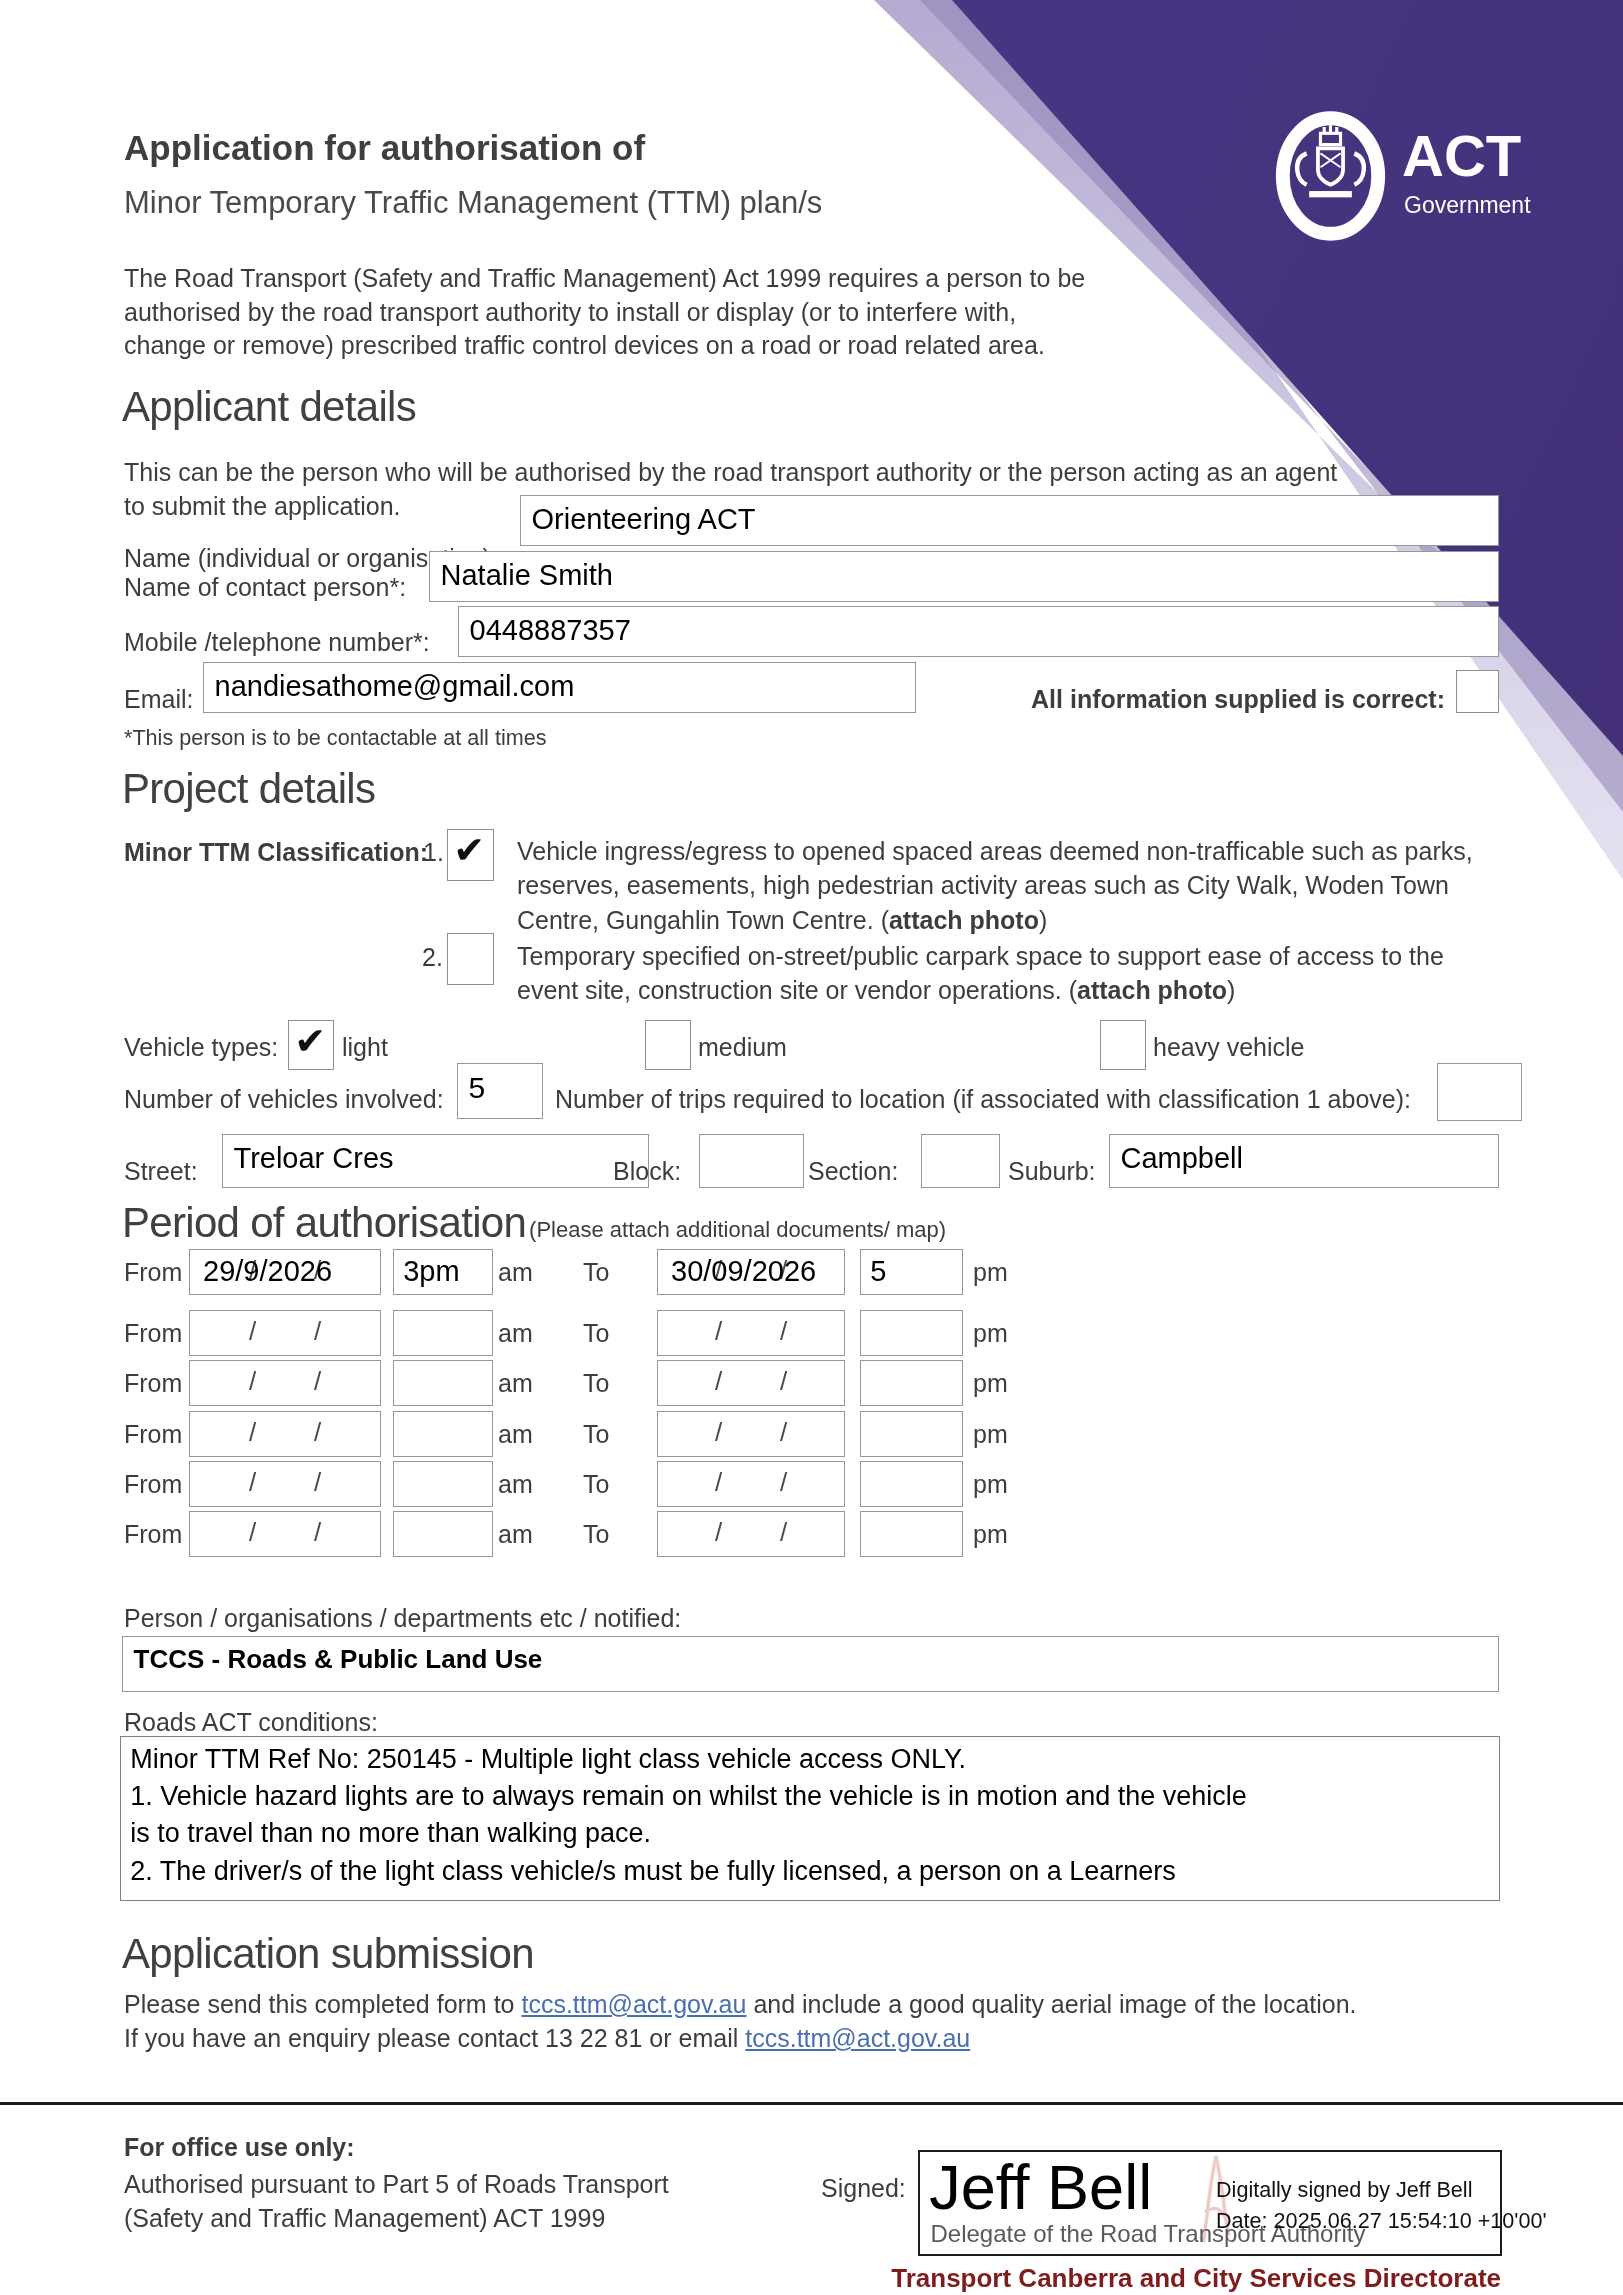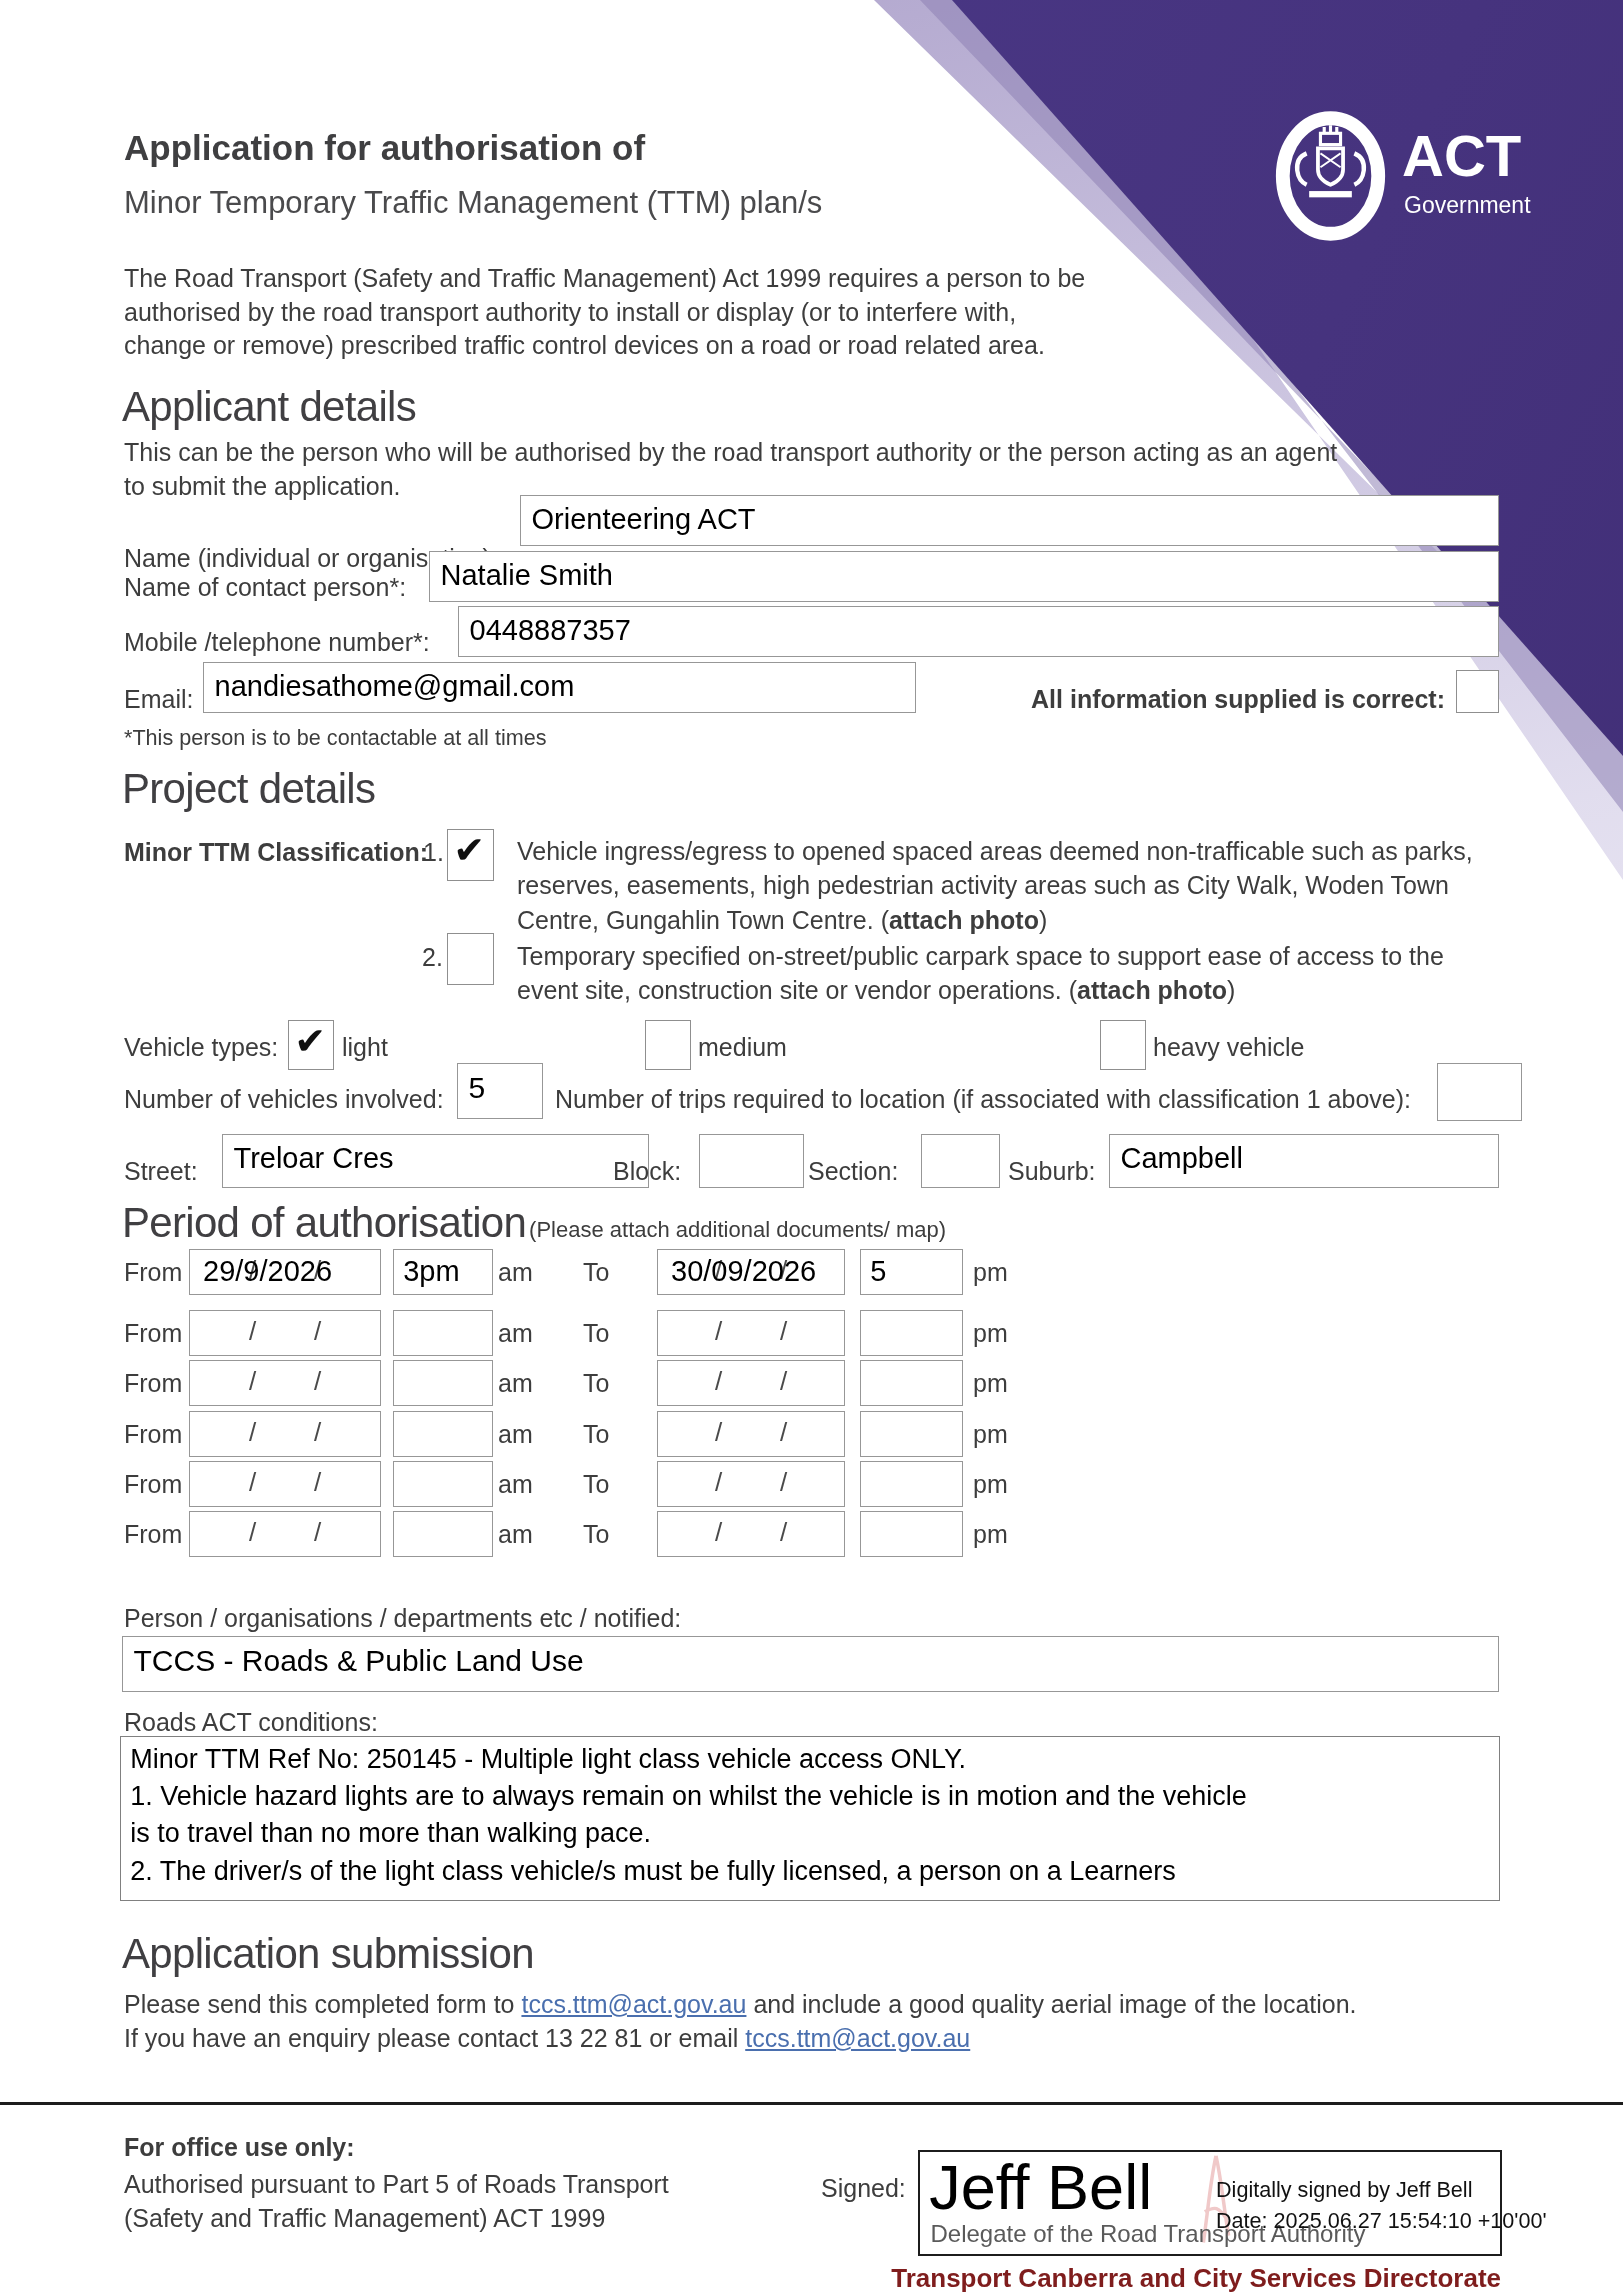--- a/index.html
+++ b/index.html
@@ -77,21 +77,21 @@
     <span class="logo-gov">Government</span>
   </div>
 
   <div class="abs t-title" style="left:124px;top:128px;">Application for authorisation of</div>
   <div class="abs t-sub" style="left:124px;top:185px;">Minor Temporary Traffic Management (TTM) plan/s</div>
   <div class="abs para" style="left:124px;top:262px;width:1100px;">The Road Transport (Safety and Traffic Management) Act 1999 requires a person to be
 authorised by the road transport authority to install or display (or to interfere with,
 change or remove) prescribed traffic control devices on a road or road related area.</div>
 
   <div class="abs h1" style="left:122px;top:383px;">Applicant details</div>
-  <div class="abs para" style="left:124px;top:436px;width:1427px;">This can be the person who will be authorised by the road transport authority or the person acting as an agent
+  <div class="abs para" style="left:124px;top:456px;width:1427px;">This can be the person who will be authorised by the road transport authority or the person acting as an agent
 to submit the application.</div>
 
   <div class="abs lbl" style="left:124px;top:544px;">Name (individual or organisation):</div>
   <div class="box" style="left:520px;top:495px;width:979px;height:51px;">
     <span class="val">Orienteering ACT</span>
   </div>
 
   <div class="abs lbl" style="left:124px;top:573px;">Name of contact person*:</div>
   <div class="box" style="left:429px;top:551px;width:1070px;height:51px;">
     <span class="val">Natalie Smith</span>
@@ -250,21 +250,21 @@
     <span class="p-to lbl">To</span>
     <div class="box dbox p-td">
         <span class="ph">/        /</span>
       </div>
     <div class="box p-tt"></div>
     <span class="p-pm lbl">pm</span>
   </div>
 
   <div class="abs lbl" style="left:124px;top:1604px;">Person / organisations / departments etc / notified:</div>
   <div class="box" style="left:122px;top:1636px;width:1377px;height:56px;">
-    <span class="val" style="font-size:30px;">TCCS - Roads &amp; Public Land Use</span>
+    <span class="val" style="font-size:26px;font-weight:bold;">TCCS - Roads &amp; Public Land Use</span>
   </div>
 
   <div class="abs lbl" style="left:124px;top:1708px;">Roads ACT conditions:</div>
   <div class="box" style="left:120px;top:1736px;width:1380px;height:165px;border-color:#808080;">
     <div style="position:absolute;left:9.2px;top:3.9px;right:6.5px;font-size:27px;line-height:1.38;color:#000;white-space:pre-line;">Minor TTM Ref No: 250145 - Multiple light class vehicle access ONLY.
  1. Vehicle hazard lights are to always remain on whilst the vehicle is in motion and the vehicle
 is to travel than no more than walking pace.
  2. The driver/s of the light class vehicle/s must be fully licensed, a person on a Learners</div>
   </div>
 

